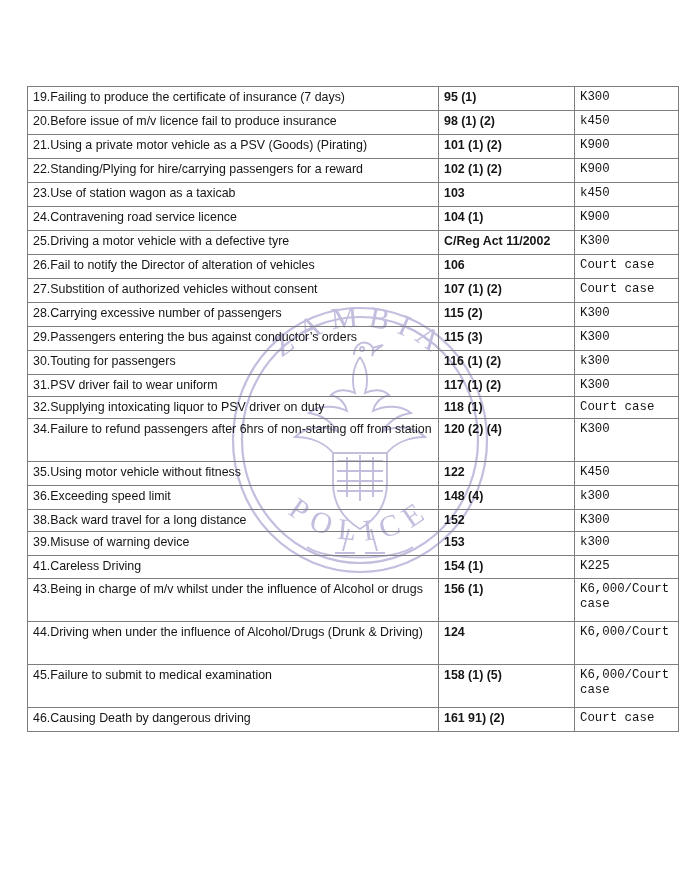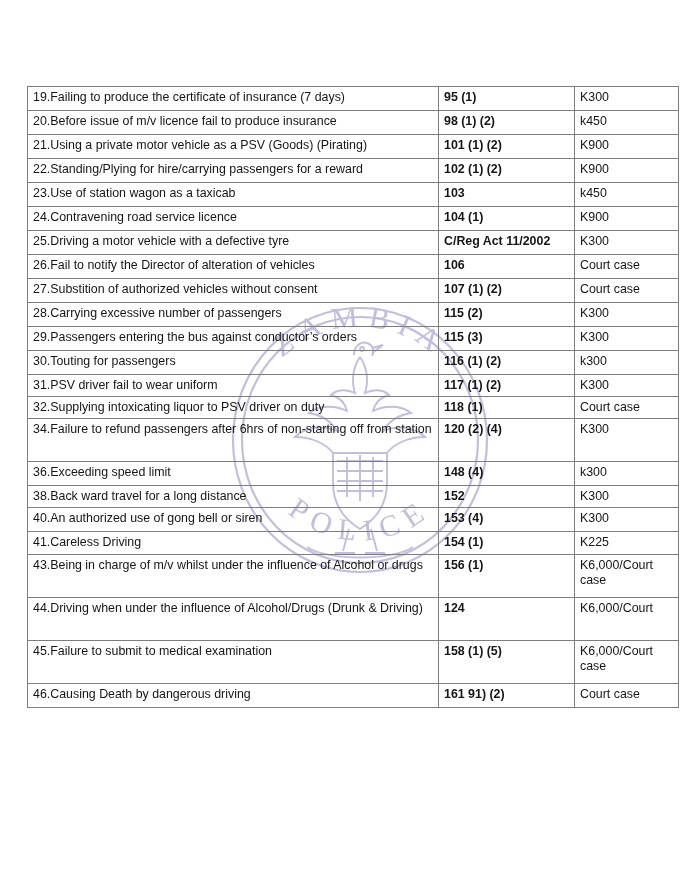--- a/index.html
+++ b/index.html
@@ -56,21 +56,21 @@
     padding: 3px 4px 3px 5px;
     background: transparent;
   }
 
   .col-offence { width: 411px; }
   .col-section { width: 136px; }
   .col-fine    { width: 104px; }
 
   td.cell-offence { padding-left: 5px; }
   td.cell-section { padding-left: 6px; font-weight: bold; }
-  td.cell-fine    { padding-left: 6px; }
+  td.cell-fine    { padding-left: 6px; font-family: Liberation Mono, monospace; }
 
   
   tr.h-normal td { height: 17px; }
   tr.h-tall   td { height: 36px; }
   tr.h-tight  td { height: 15px; }
 </style>
 </head>
 <body>
 
 <svg id="stamp-watermark" viewBox="0 0 290 305" xmlns="http://www.w3.org/2000/svg">
@@ -190,33 +190,38 @@
           <td class="cell-offence">32.Supplying intoxicating liquor to PSV driver on duty</td>
           <td class="cell-section">118 (1)</td>
           <td class="cell-fine">Court case</td>
         </tr>
         <tr class="h-tall">
           <td class="cell-offence">34.Failure to refund passengers after 6hrs of non-starting off from station</td>
           <td class="cell-section">120 (2) (4)</td>
           <td class="cell-fine">K300</td>
         </tr>
         <tr class="h-normal">
+          <td class="cell-offence">35.Using motor vehicle without fitness</td>
+          <td class="cell-section">122</td>
+          <td class="cell-fine">K450</td>
+        </tr>
+        <tr class="h-normal">
           <td class="cell-offence">36.Exceeding speed limit</td>
           <td class="cell-section">148 (4)</td>
           <td class="cell-fine">k300</td>
         </tr>
         <tr class="h-tight">
           <td class="cell-offence">38.Back ward travel for a long distance</td>
           <td class="cell-section">152</td>
           <td class="cell-fine">K300</td>
         </tr>
         <tr class="h-normal">
-          <td class="cell-offence">40.An authorized use of gong bell or siren</td>
-          <td class="cell-section">153 (4)</td>
-          <td class="cell-fine">K300</td>
+          <td class="cell-offence">39.Misuse of warning device</td>
+          <td class="cell-section">153</td>
+          <td class="cell-fine">k300</td>
         </tr>
         <tr class="h-tight">
           <td class="cell-offence">41.Careless Driving</td>
           <td class="cell-section">154 (1)</td>
           <td class="cell-fine">K225</td>
         </tr>
         <tr class="h-tall">
           <td class="cell-offence">43.Being in charge of m/v whilst under the influence of Alcohol or drugs</td>
           <td class="cell-section">156 (1)</td>
           <td class="cell-fine">K6,000/Court case</td>

